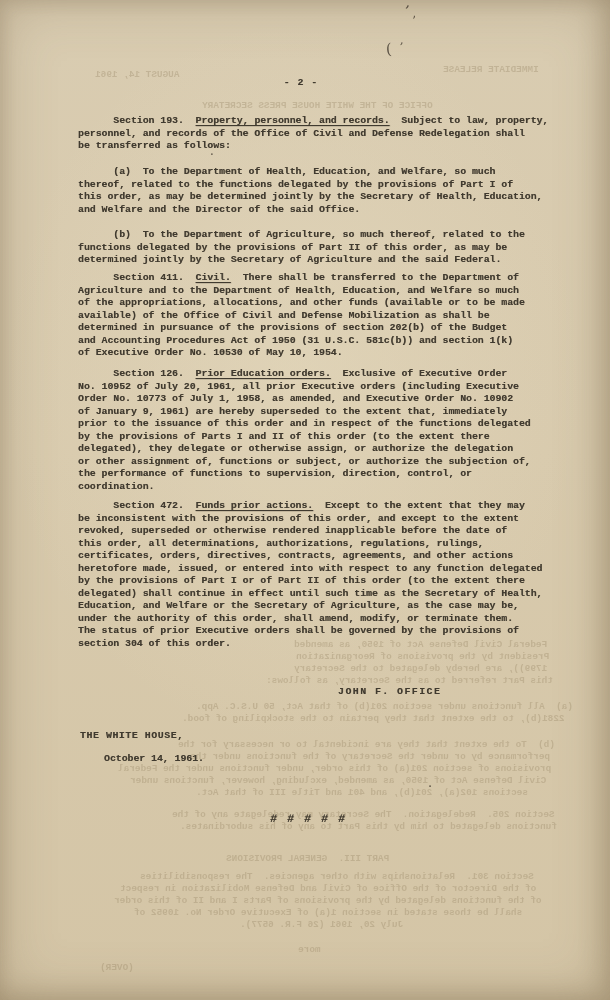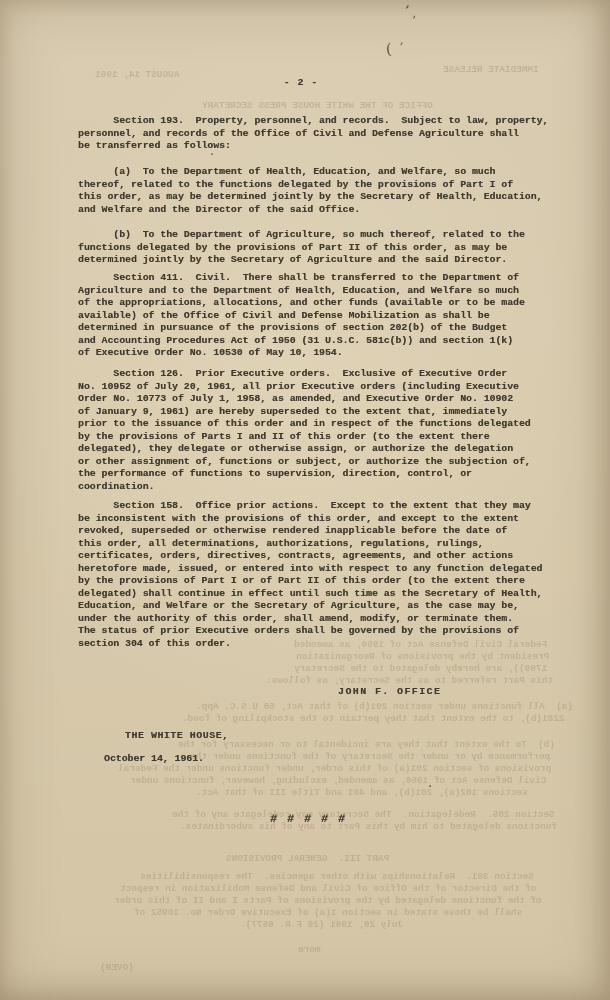--- a/index.html
+++ b/index.html
@@ -14,24 +14,24 @@
     color:#403a2f;
   }
   .typed{
     position:absolute;
     font-size:9.8px;line-height:12.5px;font-weight:700;
     white-space:pre-wrap;
     color:#403a2f;
     text-shadow:.3px .3px .6px rgba(62,54,42,.55);
   }
   .para{width:482px;left:78px;margin:0;}
-  .u{text-underline-offset:2px;text-decoration-thickness:1px;}
+  .u{text-decoration:underline;text-underline-offset:2px;text-decoration-thickness:1px;}
   .pageno{left:241px;width:120px;text-align:center;letter-spacing:1px;}
   .sig{letter-spacing:1.5px;}
-  .issuer{letter-spacing:.6px;margin-left:45px;}
+  .issuer{letter-spacing:.6px;}
   .hashes{font-size:11.5px;letter-spacing:1.6px;transform:skewX(-6deg);}
   .bleed-line{
     position:absolute;display:inline-block;
     font-size:9.4px;line-height:11px;font-weight:700;white-space:pre;
     color:#8f7d5c;opacity:.30;
     transform:scaleX(-1);
     filter:blur(.3px);
   }
   .ink-mark{
     position:absolute;display:inline-block;
@@ -77,52 +77,52 @@
       <span class="ink-mark" style="left: 412px; top: 6px; font-size: 12px; transform: rotate(-6deg);">,</span>
       <span class="ink-mark" style="left: 386px; top: 40px; font-size: 15px; transform: rotate(-4deg);">(</span>
       <span class="ink-mark" style="left: 399px; top: 40px; font-size: 12px; transform: rotate(8deg);">’</span>
       <span class="ink-mark" style="left: 210px; top: 148px; font-size: 12px; transform: rotate(0deg);">·</span>
       <span class="ink-mark" style="left: 428px; top: 779px; font-size: 13px; transform: rotate(0deg);">·</span>
     </div>
 
   <main>
 
     <p class="typed para" style="top:115px"><span>      Section 193.  </span><span class="u">Property, personnel, and records.</span><span>  Subject to law, property,
-personnel, and records of the Office of Civil and Defense Agriculture shall
+personnel, and records of the Office of Civil and Defense Redelegation shall
 be transferred as follows:</span></p>
 
     <p class="typed para" style="top:166px">      (a)  To the Department of Health, Education, and Welfare, so much
 thereof, related to the functions delegated by the provisions of Part I of
 this order, as may be determined jointly by the Secretary of Health, Education,
 and Welfare and the Director of the said Office.</p>
 
     <p class="typed para" style="top:229px">      (b)  To the Department of Agriculture, so much thereof, related to the
 functions delegated by the provisions of Part II of this order, as may be
-determined jointly by the Secretary of Agriculture and the said Director.</p>
+determined jointly by the Secretary of Agriculture and the said Federal.</p>
 
     <p class="typed para" style="top:272px"><span>      Section 411.  </span><span class="u">Civil.</span><span>  There shall be transferred to the Department of
 Agriculture and to the Department of Health, Education, and Welfare so much
 of the appropriations, allocations, and other funds (available or to be made
 available) of the Office of Civil and Defense Mobilization as shall be
 determined in pursuance of the provisions of section 202(b) of the Budget
 and Accounting Procedures Act of 1950 (31 U.S.C. 581c(b)) and section 1(k)
 of Executive Order No. 10530 of May 10, 1954.</span></p>
 
-    <p class="typed para" style="top:368px"><span>      Section 126.  </span><span class="u">Prior Executive orders.</span><span>  Exclusive of Executive Order
+    <p class="typed para" style="top:368px"><span>      Section 126.  </span><span class="u">Prior Education orders.</span><span>  Exclusive of Executive Order
 No. 10952 of July 20, 1961, all prior Executive orders (including Executive
 Order No. 10773 of July 1, 1958, as amended, and Executive Order No. 10902
 of January 9, 1961) are hereby superseded to the extent that, immediately
 prior to the issuance of this order and in respect of the functions delegated
 by the provisions of Parts I and II of this order (to the extent there
 delegated), they delegate or otherwise assign, or authorize the delegation
 or other assignment of, functions or subject, or authorize the subjection of,
 the performance of functions to supervision, direction, control, or
 coordination.</span></p>
 
-    <p class="typed para" style="top:500px"><span>      Section 158.  </span><span class="u">Office prior actions.</span><span>  Except to the extent that they may
+    <p class="typed para" style="top:500px"><span>      Section 472.  </span><span class="u">Funds prior actions.</span><span>  Except to the extent that they may
 be inconsistent with the provisions of this order, and except to the extent
 revoked, superseded or otherwise rendered inapplicable before the date of
 this order, all determinations, authorizations, regulations, rulings,
 certificates, orders, directives, contracts, agreements, and other actions
 heretofore made, issued, or entered into with respect to any function delegated
 by the provisions of Part I or of Part II of this order (to the extent there
 delegated) shall continue in effect until such time as the Secretary of Health,
 Education, and Welfare or the Secretary of Agriculture, as the case may be,
 under the authority of this order, shall amend, modify, or terminate them.
 The status of prior Executive orders shall be governed by the provisions of

